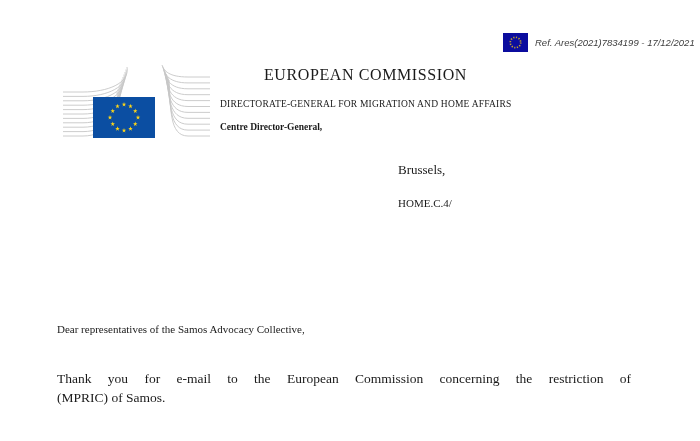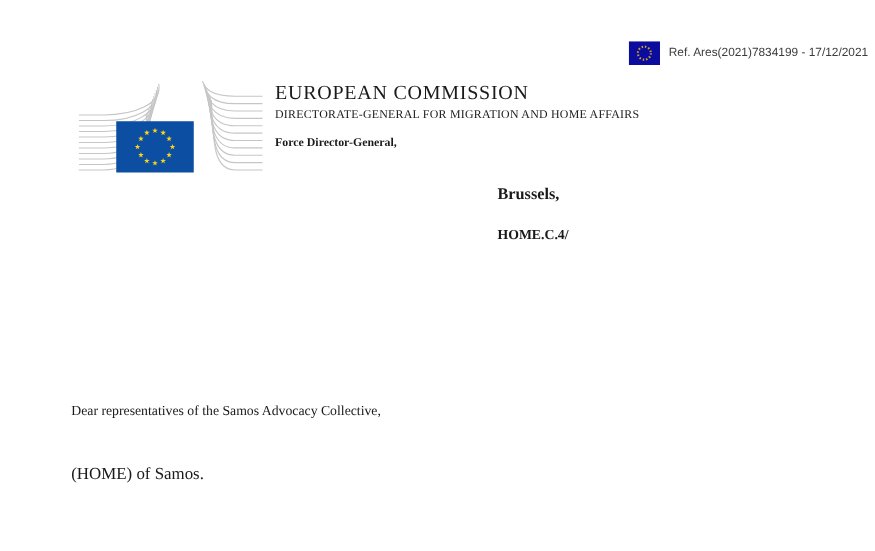--- a/index.html
+++ b/index.html
@@ -22,20 +22,21 @@
     display: flex;
     align-items: center;
     gap: 7px;
   }
   .ref-banner .badge-flag { display: block; width: 25px; height: 19px; }
   .ref-banner .ref-text {
     font-family: "Liberation Sans", sans-serif;
     font-size: 9.5px;
     color: #3c3c3c;
     white-space: nowrap;
+    font-style: italic;
   }
 
   
   .ec-logo {
     position: absolute;
     left: 63px;
     top: 64px;
     width: 148px;
     height: 76px;
   }
@@ -45,36 +46,37 @@
     position: absolute;
     left: 220px;
     top: 66px;
     width: 330px;
   }
   .institution {
     font-size: 16px;
     letter-spacing: 0.6px;
     line-height: 18px;
     color: #1a1a1a;
+    margin-left: 44px;
   }
   .directorate {
     font-size: 9.5px;
     letter-spacing: 0.2px;
     line-height: 12px;
-    margin-top: 2px;
+    margin-top: 14px;
   }
   .official-title {
     margin-top: 11px;
     font-size: 9.5px;
     font-weight: bold;
     line-height: 12px;
   }
 
   
-  .dateline { position: absolute; left: 398px; top: 146px; font-weight: bold; }
+  .dateline { position: absolute; left: 398px; top: 161px; }
   .dateline .place { font-size: 13px; line-height: 17px; }
   .dateline .file-ref { font-size: 11px; line-height: 15px; margin-top: 18px; }
 
   
   .salutation {
     position: absolute;
     left: 57px;
     top: 323px;
     width: 580px;
     font-size: 11px;
@@ -149,28 +151,29 @@
         <use href="#st" transform="translate(49.74,47) scale(0.8)"></use>
         <use href="#st" transform="translate(54.5,42.24) scale(0.8)"></use>
       </g>
     </g>
   </svg>
 
   <div class="letterhead">
     <div class="institution">EUROPEAN COMMISSION</div>
     <div class="directorate">DIRECTORATE-GENERAL FOR MIGRATION AND HOME AFFAIRS</div>
     <div class="official-title">
-      <div>Force Director-General,</div>
+      <div>Centre Director-General,</div>
     </div>
   </div>
 
   <div class="dateline">
     <div class="place">Brussels,</div>
     <div class="file-ref">HOME.C.4/</div>
   </div>
 
   <div class="salutation">Dear representatives of the Samos Advocacy Collective,</div>
 
   <div class="body-par">
-    <div class="line last">(HOME) of Samos.</div>
+    <div class="line">Thank you for e-mail to the European Commission concerning the restriction of</div>
+    <div class="line last">(MPRIC) of Samos.</div>
   </div>
 
 </div>
 
 </body></html>

